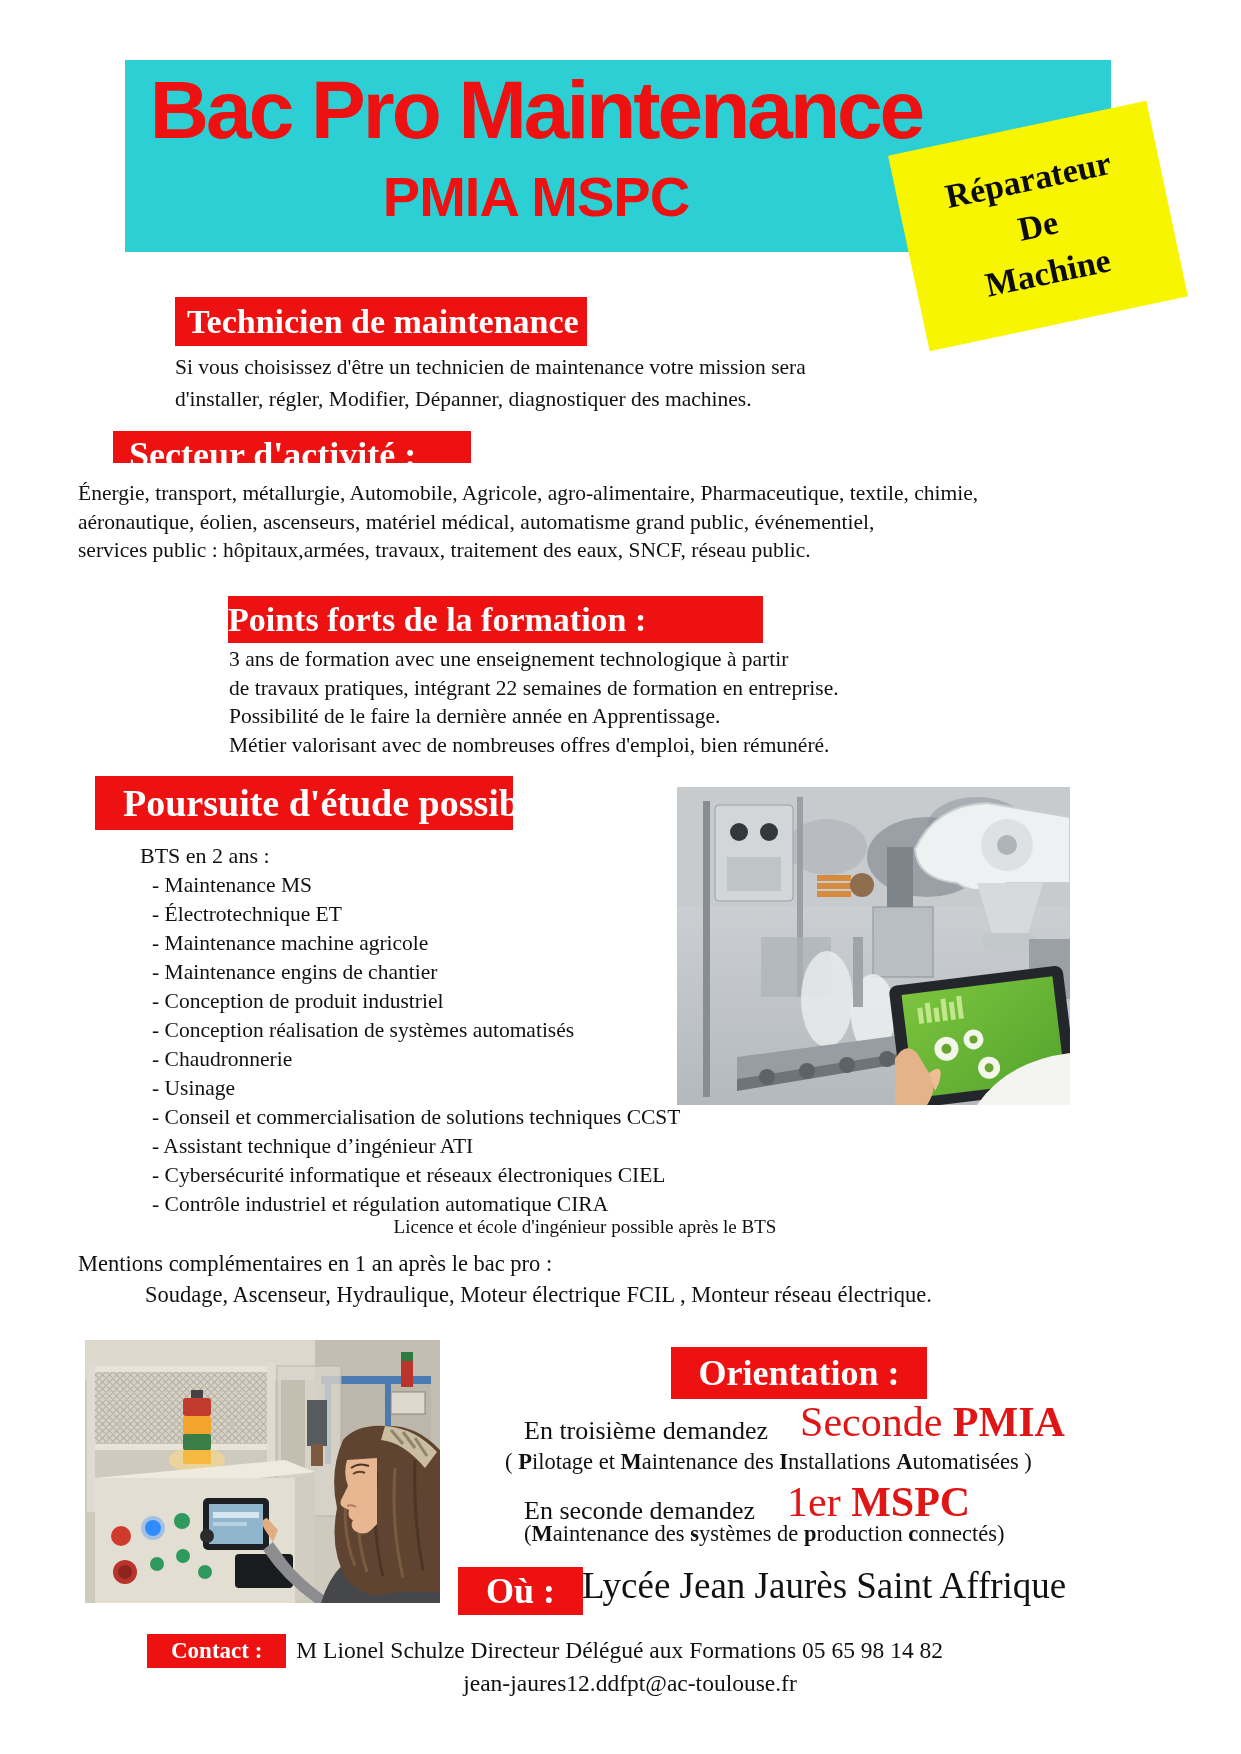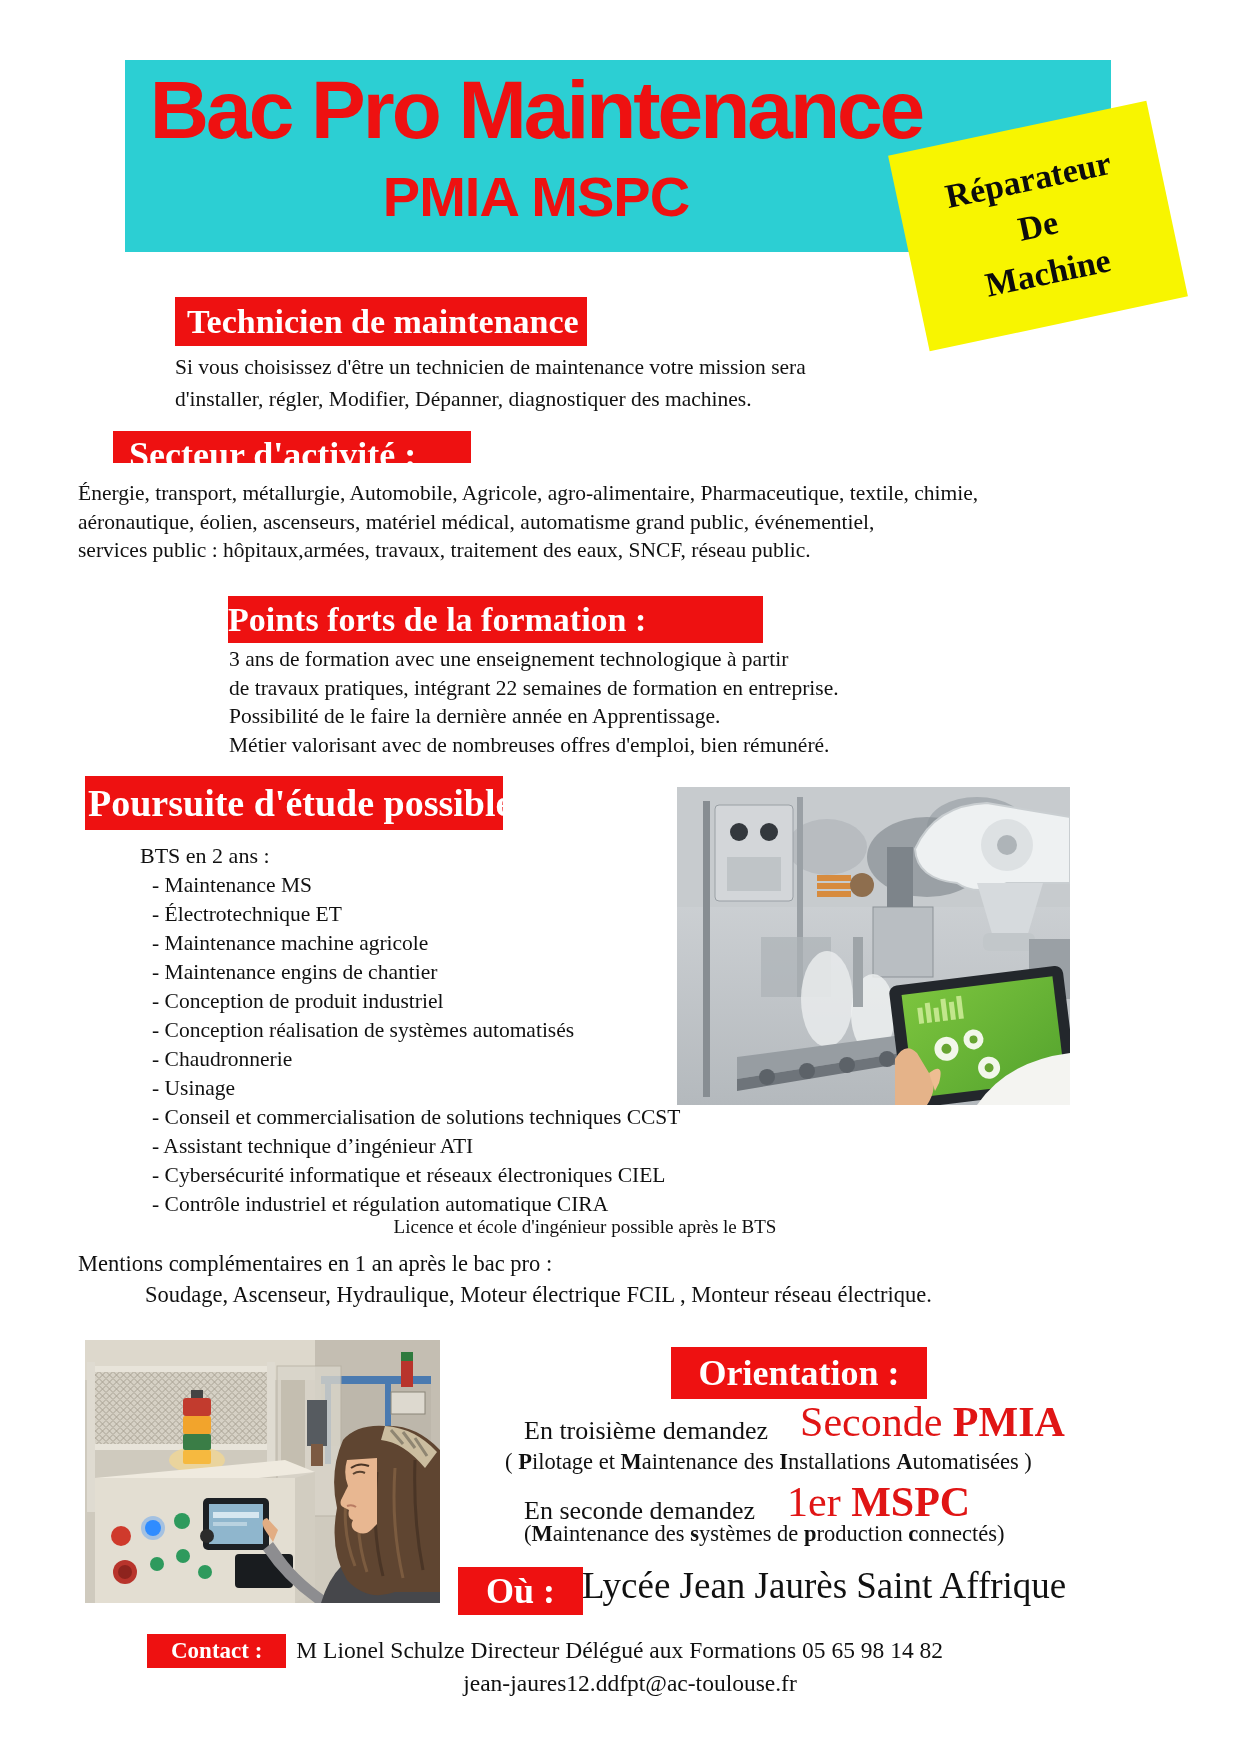--- a/index.html
+++ b/index.html
@@ -16,21 +16,21 @@
       color:#ee1111;line-height:74px;}
   .sticker{position:absolute;left:906px;top:126px;width:264px;height:200px;background:#f8f500;
       transform:rotate(-12deg);display:flex;flex-direction:column;justify-content:center;align-items:center;
       font-weight:bold;font-size:34px;line-height:1.4;color:#0c0c0c;z-index:5;}
 
   
   .banner{position:absolute;background:#ee1111;color:#ffffff;font-weight:bold;white-space:nowrap;}
   .b-technicien{left:175px;top:297px;width:412px;height:49px;font-size:34px;line-height:49px;padding-left:12px;box-sizing:border-box;}
   .b-secteur{left:85px;top:431px;width:358px;height:32px;font-size:36px;line-height:48px;padding-left:16px;box-sizing:border-box;margin-left:28px;}
   .b-points{left:228px;top:596px;width:535px;height:47px;font-size:34px;line-height:47px;padding-left:0;box-sizing:border-box;}
-  .b-poursuite{left:85px;top:776px;width:418px;height:54px;font-size:38px;line-height:54px;padding-left:3px;box-sizing:border-box;}
+  .b-poursuite{left:95px;top:776px;width:418px;height:54px;font-size:38px;line-height:54px;padding-left:28px;box-sizing:border-box;}
   .b-orientation{left:671px;top:1347px;width:256px;height:52px;font-size:36px;line-height:52px;text-align:center;}
   .b-ou{left:458px;top:1567px;width:125px;height:48px;font-size:36px;line-height:48px;text-align:center;}
   .b-contact{position:static;display:inline-block;font-size:23px;line-height:32px;padding:1px 24px;}
 
   .bodytext{position:absolute;font-size:21.5px;line-height:32px;white-space:nowrap;}
   .t-technicien{left:175px;top:351px;}
   .t-secteur{left:78px;top:479px;line-height:28.5px;}
   .t-points{left:229px;top:645px;line-height:28.7px;}
 
   .bts-intro{position:absolute;left:140px;top:843px;font-size:22px;white-space:nowrap;}

